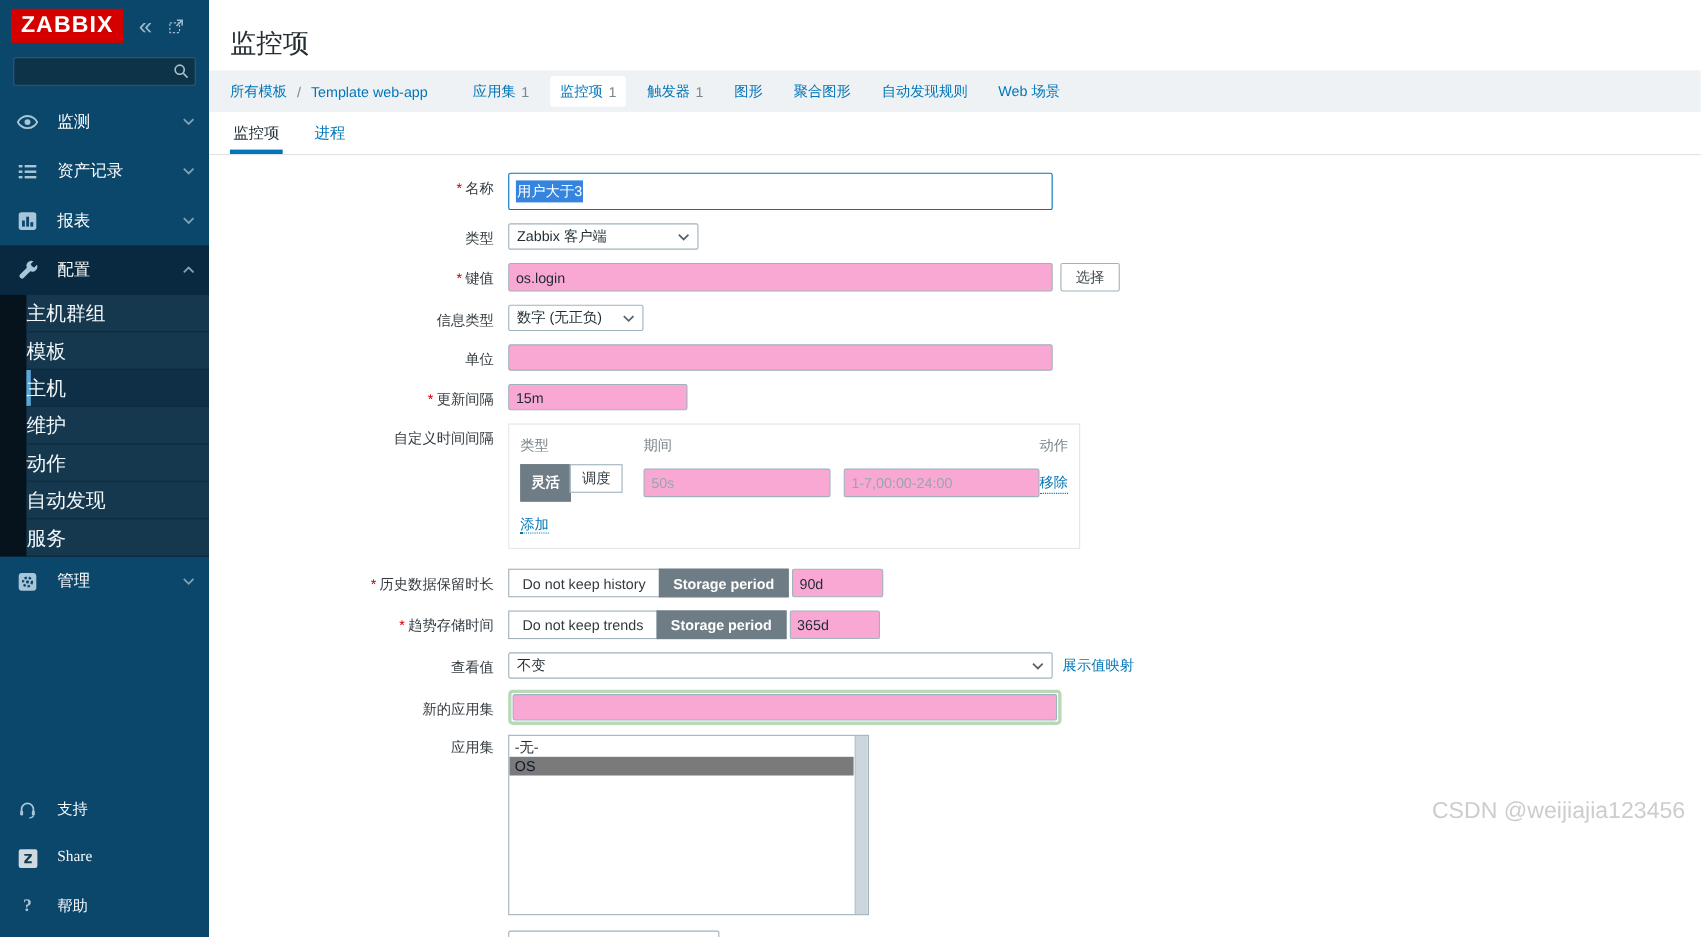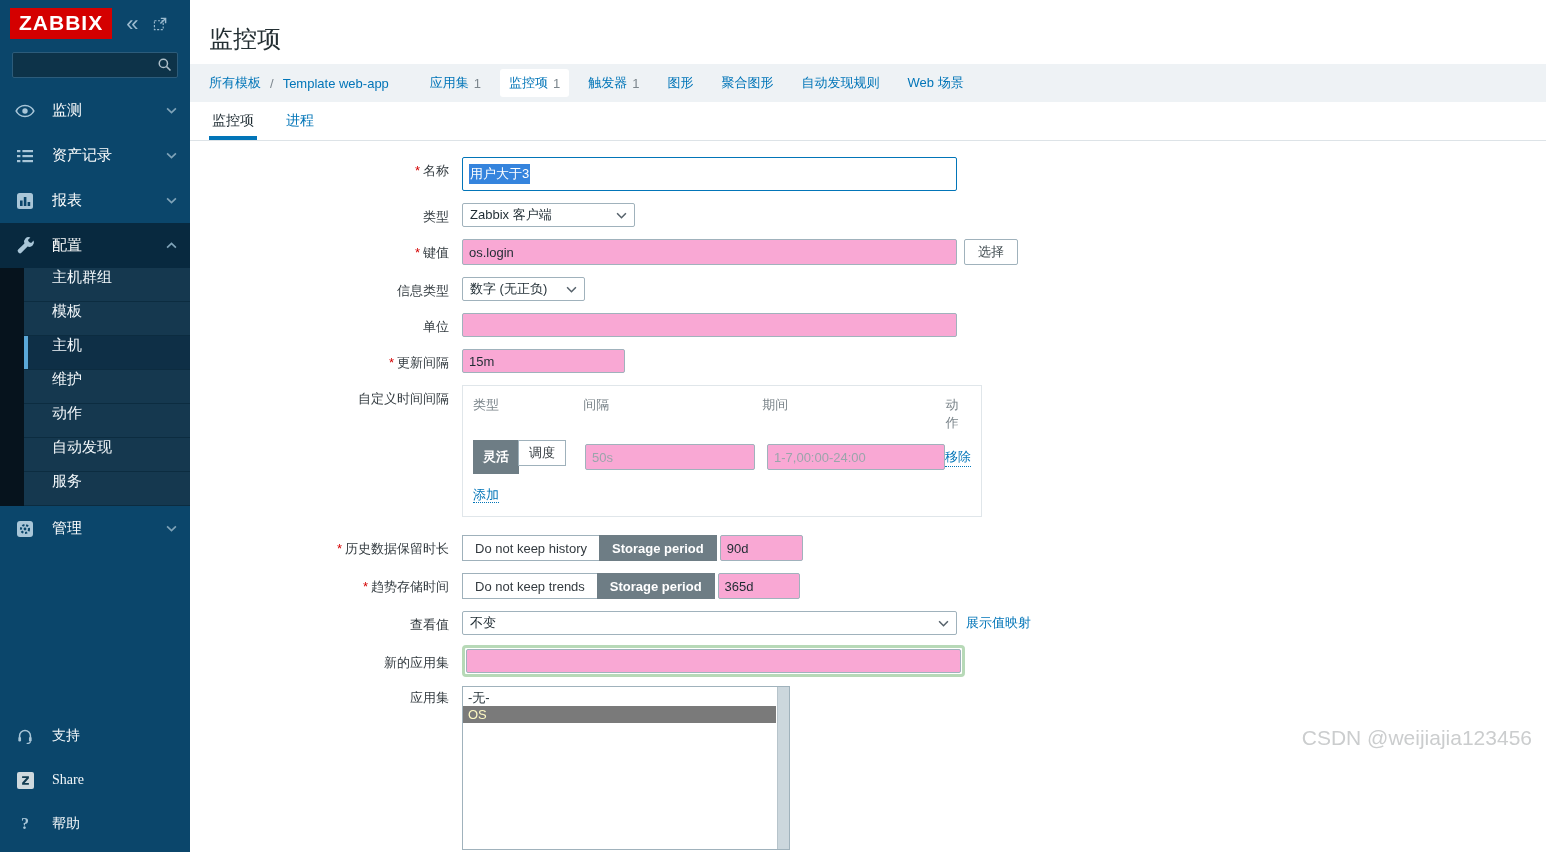--- a/index.html
+++ b/index.html
@@ -19,22 +19,22 @@
   .search-input { width:166px; height:26px; background:#0d3349; border:1px solid #2c5c7b;
     border-radius:2px; color:#dfe9ef; padding:0 26px 0 7px; font-size:13px; outline:none; }
   .search-icon { position:absolute; right:6px; top:5px; color:#aebfc9; }
   .nav { }
   .nav-item { height:45px; display:flex; align-items:center; padding:0 13px 0 15px; cursor:pointer;
     font-size:15px; color:#fdfefe; }
   .nav-item .mi { width:20px; height:20px; color:#a9c6d8; margin-right:17px; flex:0 0 auto; }
   .nav-item .chev { margin-left:auto; color:#7fa3b8; display:flex; }
   .nav-item.open { background:#08293f; }
   .submenu { position:relative; background:#06131d; }
-  .submenu-item { margin-left:24px; height:34px; display:flex; padding-left:28px;
-    background:#15384f; border-bottom:1px solid #0c2c40; color:#f2f7fa; font-size:15px; cursor:pointer; }
+  .submenu-item { margin-left:24px; height:34px; display:flex; align-items:center; 
+    background:#15384f; border-bottom:1px solid #0c2c40; color:#f2f7fa; font-size:18px; cursor:pointer; }
   .submenu-item.active { background:#0e2f46; box-shadow:inset 4px 0 0 #5aa8d8; }
   .sidebar-spacer { flex:1; }
   .bottom-group { padding-bottom:6px; }
   .bottom-item { height:44px; display:flex; align-items:center; padding:0 15px; cursor:pointer;
     font-size:14px; color:#f4f8fa;font-family:Liberation Serif, serif; }
   .bottom-item .mi { width:20px; height:20px; color:#a9c6d8; margin-right:17px; display:flex;
     align-items:center; justify-content:center; font-size:16px; }
   .share-box { width:17px; height:17px; background:#cfd9de; border-radius:2px; display:flex; }
   .help-glyph { color:#a9c6d8; font-size:17px; font-weight:bold; }
 
@@ -82,21 +82,21 @@
     border:1px solid #9fb1bb; background:#fff; color:#333a3f; cursor:pointer; white-space:nowrap; }
   .seg-btn.on { background:#6e7d85; border-color:#6e7d85; color:#fff; font-weight:bold; }
   .seg-btn + .seg-btn { margin-left:-1px; }
   .tin::placeholder { color:#9aa5ab; }
   .lnk { color:#0275b8; cursor:pointer; }
   .lnk.dotted { border-bottom:1px dotted #0275b8; }
   .add-row { margin-top:12px; }
   .listbox { width:328px; height:164px; border:1px solid #a0b2bc; background:#fff; position:relative;
     overflow:hidden; padding:2px 0; }
   .lb-option { padding:0 5px; height:17px; line-height:17px; cursor:pointer; margin-right:13px; }
-  .lb-option.selected { background:#7a7a7a; color:#fef9c3; }
+  .lb-option.selected { background:#7a7a7a; color:#0f172a; }
   .lb-scroll { position:absolute; right:0; top:0; bottom:0; width:12px; background:#ccd7dd;
     border-left:1px solid #b7c4cb; cursor:pointer; }
   .green-wrap { border:3px solid #b7d9b7; border-radius:4px; padding:1px; display:inline-block; }
   .watermark { position:absolute; right:14px; bottom:6px; font-size:21px; color:#cbcdce; }
 </style>
 </head>
 <body>
 
 <div class="sidebar">
   <div class="logo-row">
@@ -363,21 +363,20 @@
       <div class="ctrl">
         <input class="tin" style="width: 163px;" value="15m">
       </div>
     </div>
 
     <div class="form-row" style="margin-bottom:18px">
       <div class="form-label"><span>自定义时间间隔</span></div>
       <div class="panel">
         <div class="panel-head">
           <span class="ph-type">类型</span>
-          <span class="ph-int">间隔</span>
           <span class="ph-per">期间</span>
           <span class="ph-act">动作</span>
         </div>
         <div class="panel-row">
           <div class="seg" style="width:112px">
             <div class="seg-btn on" style="width:46px;padding:16px">灵活</div>
             <div class="seg-btn" style="width:48px;padding:0">调度</div>
           </div>
           <input class="tin" style="width: 170px; height: 26px; margin-right: 12px;" placeholder="50s">
           <input class="tin" style="width: 178px; height: 26px;" placeholder="1-7,00:00-24:00">

